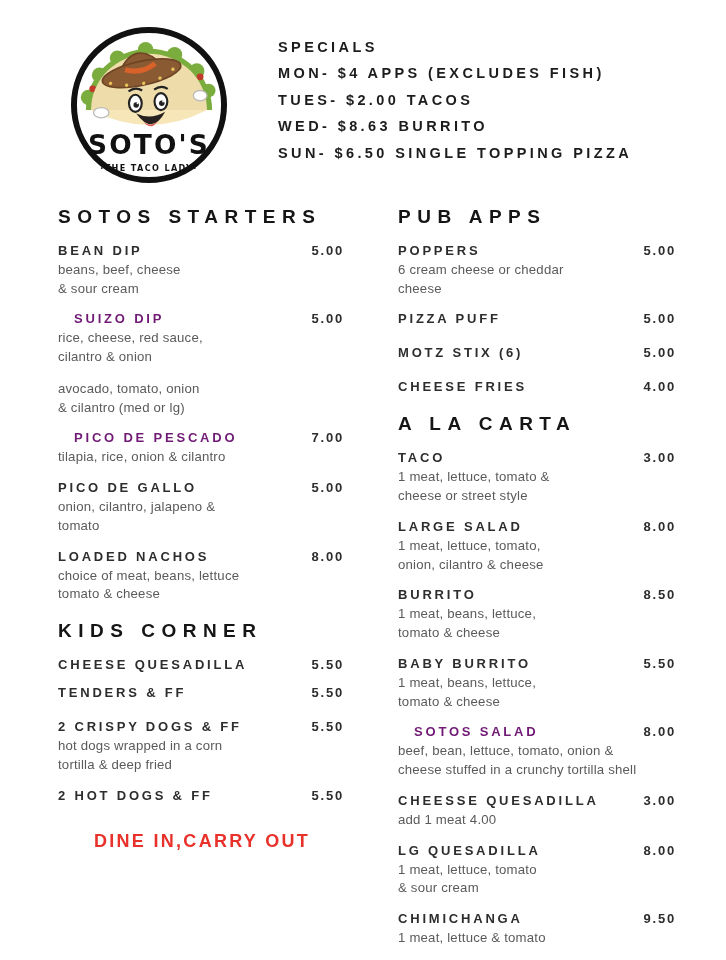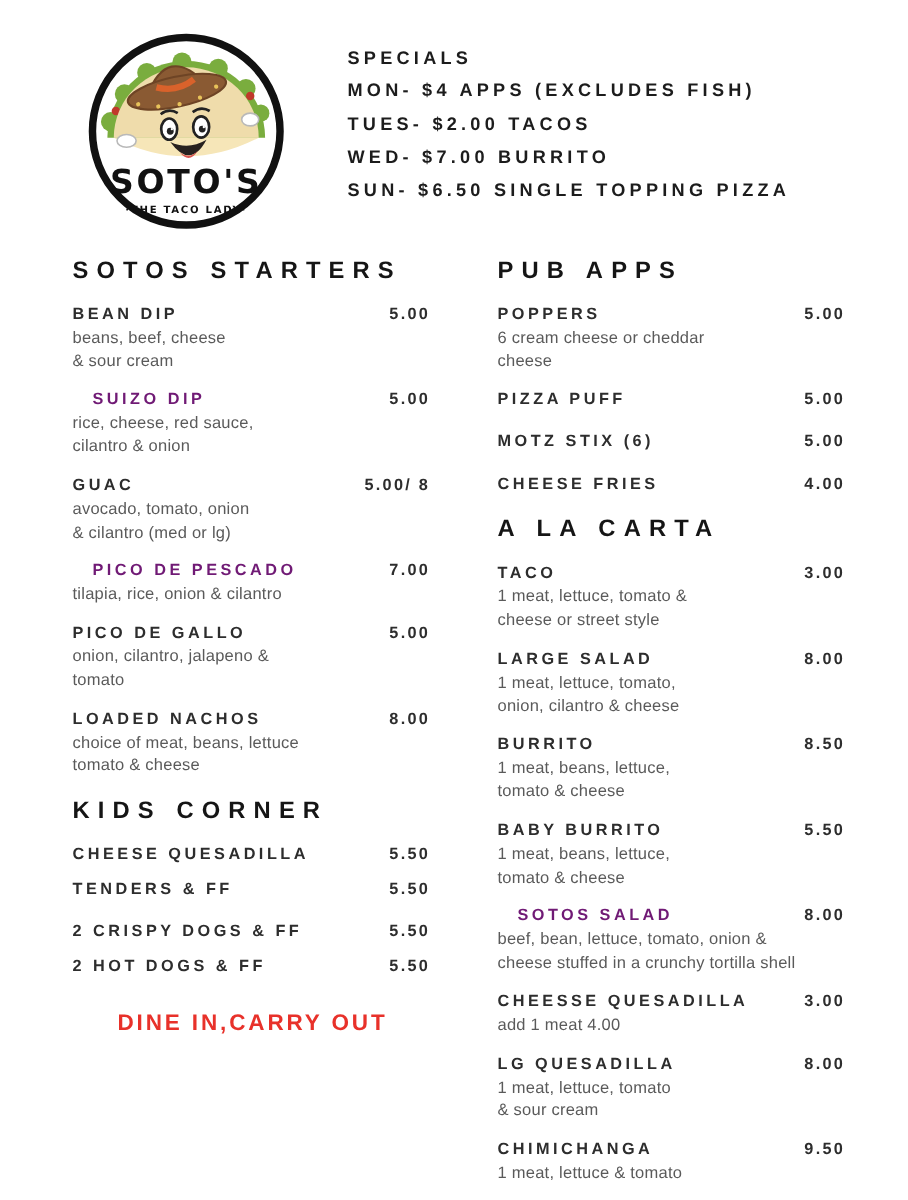--- a/index.html
+++ b/index.html
@@ -94,21 +94,21 @@
 
         <text x="100" y="153" text-anchor="middle" font-family="DejaVu Sans, sans-serif" font-size="31" font-weight="bold" letter-spacing="2.5" fill="#111">SOTO'S</text>
         <text x="100" y="172" text-anchor="middle" font-family="DejaVu Sans, sans-serif" font-size="9.5" font-weight="bold" letter-spacing="1.6" fill="#111">·THE TACO LADY·</text>
       </svg>
     </div>
 
     <div class="specials">
       <div class="sp-line">SPECIALS</div>
       <div class="sp-line">MON- $4 APPS (EXCLUDES FISH)</div>
       <div class="sp-line">TUES- $2.00 TACOS</div>
-      <div class="sp-line">WED- $7.00 BURRITO</div>
+      <div class="sp-line">WED- $8.63 BURRITO</div>
       <div class="sp-line">SUN- $6.50 SINGLE TOPPING PIZZA</div>
     </div>
   </div>
 
   <div class="columns">
 
     <div class="col-left">
 
       <div class="section-title">SOTOS STARTERS</div>
 
@@ -124,24 +124,20 @@
       <div class="item">
         <div class="item-head">
           <span class="item-name red">SUIZO DIP</span>
           <span class="item-price">5.00</span>
         </div>
         <div class="item-desc">rice, cheese, red sauce,
 cilantro &amp; onion</div>
       </div>
 
       <div class="item">
-        <div class="item-head">
-          <span class="item-name">GUAC</span>
-          <span class="item-price">5.00/ 8</span>
-        </div>
         <div class="item-desc">avocado, tomato, onion
 &amp; cilantro (med or lg)</div>
       </div>
 
       <div class="item">
         <div class="item-head">
           <span class="item-name red">PICO DE PESCADO</span>
           <span class="item-price">7.00</span>
         </div>
         <div class="item-desc">tilapia, rice, onion &amp; cilantro</div>
@@ -180,20 +176,22 @@
           <span class="item-name">TENDERS &amp; FF</span>
           <span class="item-price">5.50</span>
         </div>
       </div>
 
       <div class="item">
         <div class="item-head">
           <span class="item-name">2 CRISPY DOGS &amp; FF</span>
           <span class="item-price">5.50</span>
         </div>
+        <div class="item-desc">hot dogs wrapped in a corn
+tortilla &amp; deep fried</div>
       </div>
 
       <div class="item no-desc">
         <div class="item-head">
           <span class="item-name">2 HOT DOGS &amp; FF</span>
           <span class="item-price">5.50</span>
         </div>
       </div>
 
       <div class="footer">

